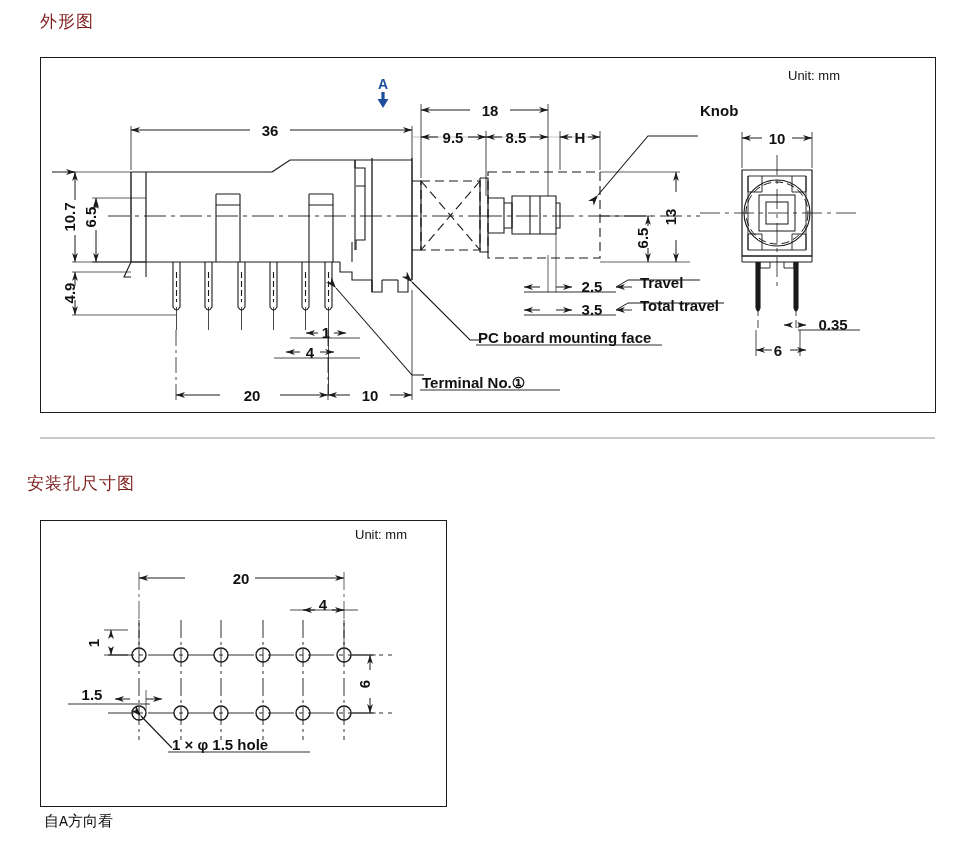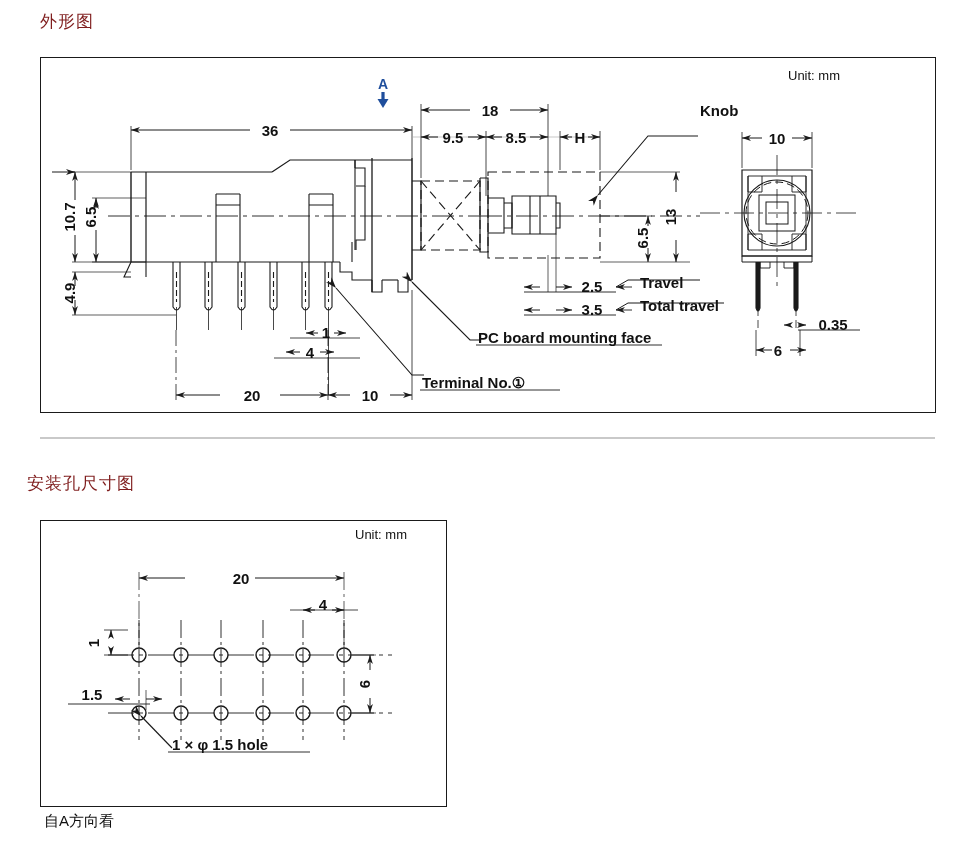--- a/index.html
+++ b/index.html
@@ -8,21 +8,21 @@
   .section-title{position:absolute;font-size:17px;color:#7f1d1d;letter-spacing:1px;font-family:Liberation Serif, serif;}
   #title-outline{left:40px;top:10px;}
   #title-mount{left:27px;top:472px;}
   .divider{position:absolute;left:40px;top:437px;width:895px;height:2px;background:#c9c9c9;}
   .frame{position:absolute;border:1.6px solid #1a1a1a;background:#fff;}
   #frame-outline{left:40px;top:57px;width:894px;height:354px;}
   #frame-mount{left:40px;top:520px;width:405px;height:285px;}
   .unit{position:absolute;font-size:13px;font-family:"Liberation Sans",sans-serif;color:#111;}
   #unit-1{left:788px;top:68px;}
   #unit-2{left:355px;top:527px;}
-  .caption{position:absolute;font-size:15px;font-family:Liberation Sans, sans-serif;color:#111;}
+  .caption{position:absolute;font-size:15px;font-family:Liberation Mono, monospace;color:#111;}
   #caption-a{left:44px;top:812px;}
   svg{position:absolute;left:0;top:0;}
   .lbl{font-family:"Liberation Sans",sans-serif;font-size:15px;fill:#111;font-weight:600;}
   .lbl-blue{font-family:"Liberation Sans",sans-serif;font-size:14px;fill:#1f4e9c;font-weight:700;}
 </style>
 </head>
 <body>
 
 <div class="page">
 

